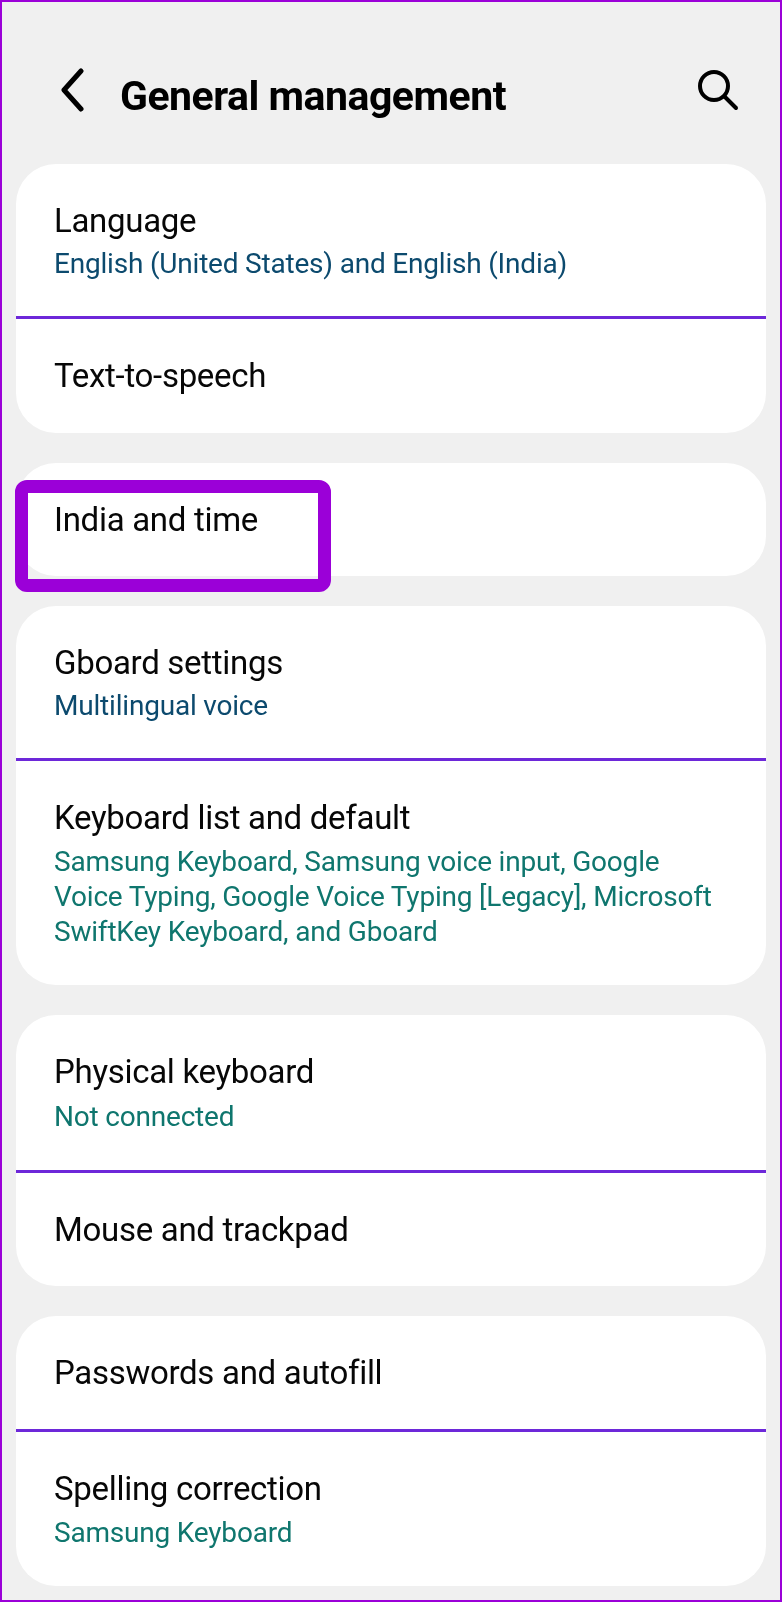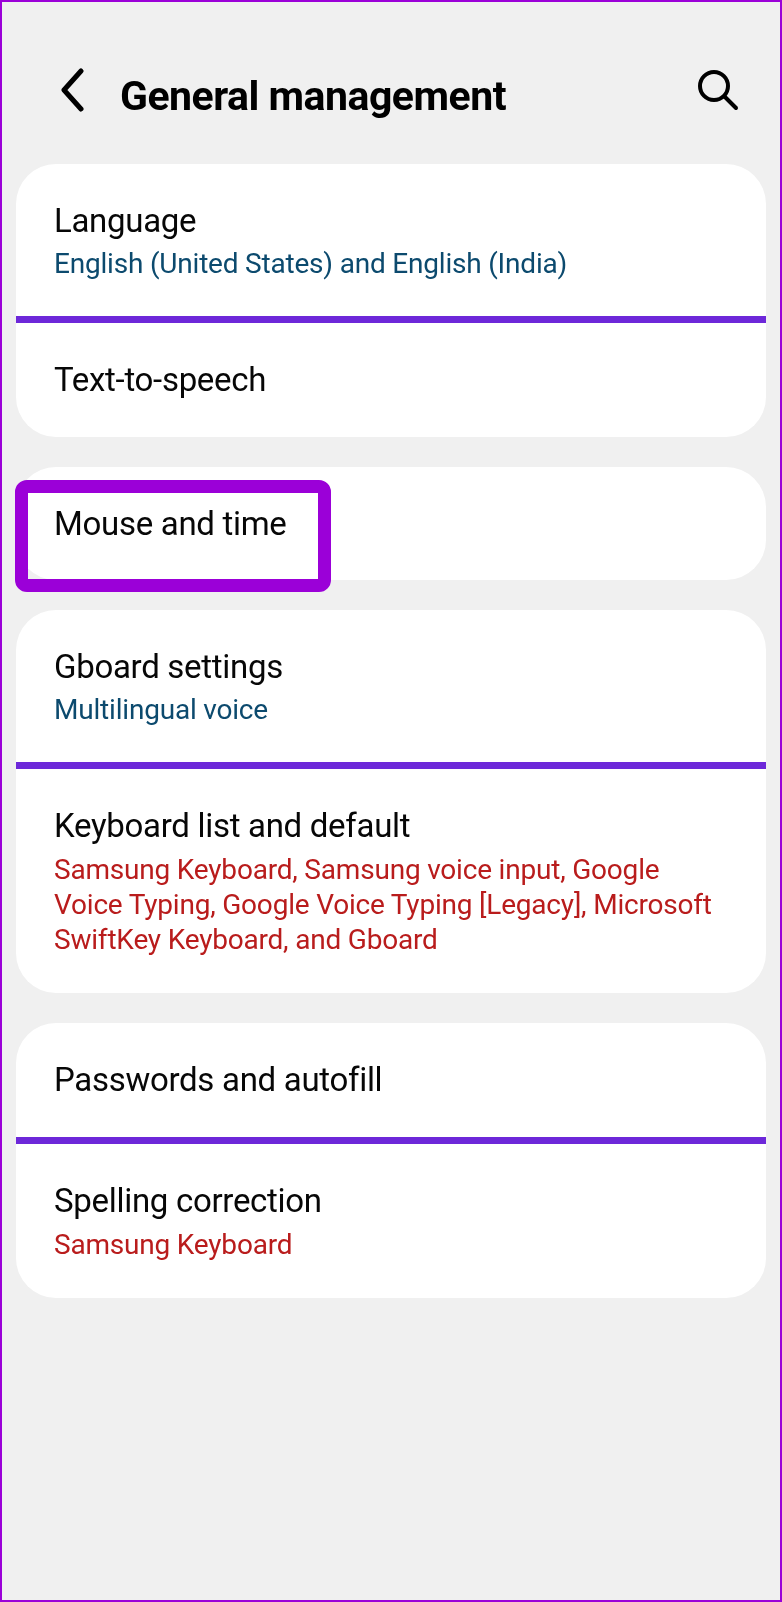--- a/index.html
+++ b/index.html
@@ -39,38 +39,38 @@
     justify-content: center;
   }
   .group {
     background: #fff;
     border-radius: 40px;
     margin: 0 14px 30px 14px;
     padding: 0;
   }
   .row {
     padding: 36px 40px 36px 38px;
-    border-bottom: 7px solid #6d28d9;
+    border-bottom: 3px solid #6d28d9;
   }
   .row:last-child { border-bottom: none; }
   .row-title {
     font-size: 33px;
     color: #070707;
     line-height: 1.25;
     letter-spacing: -0.3px;
   }
   .row-sub-blue {
     font-size: 28px;
     color: #0c4a6e;
     margin-top: 6px;
     letter-spacing: -0.2px;
   }
   .row-sub-gray {
     font-size: 28px;
-    color: #b91c1c;
+    color: #0f766e;
     margin-top: 6px;
     line-height: 1.25;
     letter-spacing: -0.2px;
   }
   .highlight-box {
     position: absolute;
     border: 13px solid #9b00d8;
     border-radius: 12px;
     pointer-events: none;
     z-index: 10;
@@ -100,36 +100,43 @@
     <div class="row-title">Language</div>
     <div class="row-sub-blue">English (United States) and English (India)</div>
   </div>
   <div class="row">
     <div class="row-title">Text-to-speech</div>
   </div>
 </div>
 
 <div class="group">
   <div class="row">
-    <div class="row-title">Mouse and time</div>
+    <div class="row-title">India and time</div>
   </div>
 </div>
 
 <div class="group">
   <div class="row">
     <div class="row-title">Gboard settings</div>
     <div class="row-sub-blue">Multilingual voice</div>
   </div>
   <div class="row">
     <div class="row-title">Keyboard list and default</div>
     <div class="row-sub-gray">Samsung Keyboard, Samsung voice input, Google Voice Typing, Google Voice Typing [Legacy], Microsoft SwiftKey Keyboard, and Gboard</div>
   </div>
 </div>
 
 <div class="group">
+  <div class="row">
+    <div class="row-title">Physical keyboard</div>
+    <div class="row-sub-gray">Not connected</div>
+  </div>
+  <div class="row">
+    <div class="row-title">Mouse and trackpad</div>
+  </div>
 </div>
 
 <div class="group">
   <div class="row">
     <div class="row-title">Passwords and autofill</div>
   </div>
   <div class="row">
     <div class="row-title">Spelling correction</div>
     <div class="row-sub-gray">Samsung Keyboard</div>
   </div>

